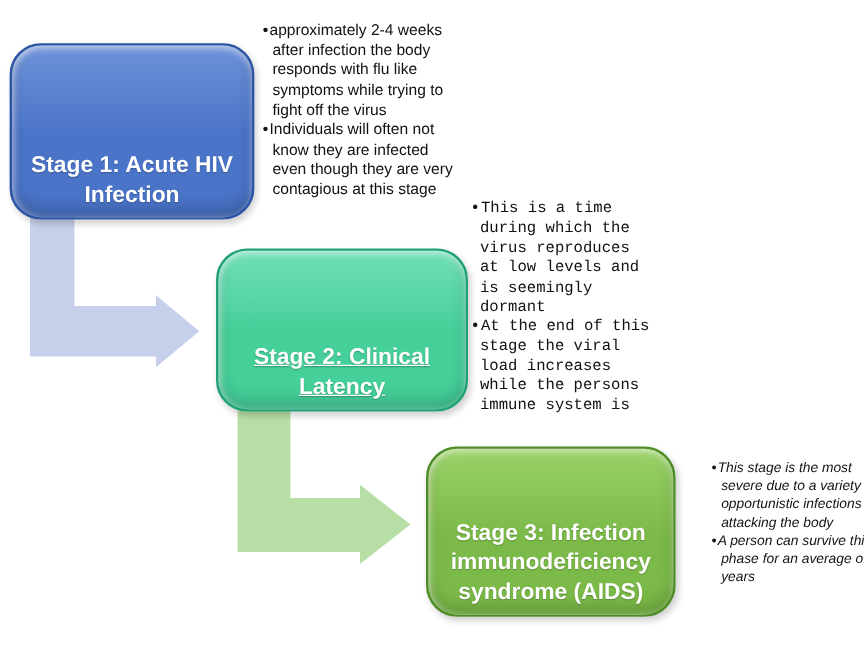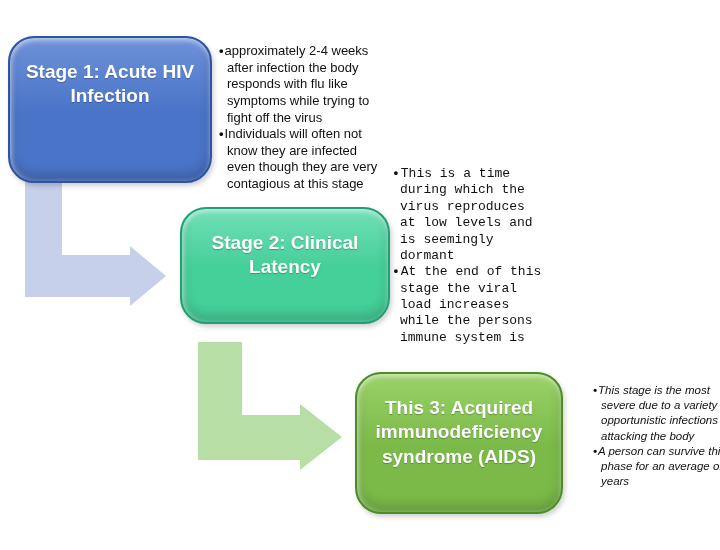--- a/index.html
+++ b/index.html
@@ -15,52 +15,53 @@
     background: var(--background, #ffffff);
   }
   .arrows-layer {
     position: absolute; left: 0; top: 0;
     width: 720px; height: 550px;
   }
   .stage {
     position: absolute;
     box-sizing: border-box;
     border-radius: 26px;
-    display: flex; align-items: flex-start; justify-content: center;
+    display: flex; align-items: flex-end; justify-content: center;
     text-align: center;
     color: var(--title-text, #ffffff);
     font-weight: bold;
     font-size: 19px;
     line-height: 1.28;
-    padding: 22px 8px;
+    padding: 6px 8px;
     text-shadow: 0 1px 1px rgba(0,0,0,0.25);
   }
   .stage1 {
     left: 8px; top: 36px; width: 204px; height: 147px;
     background: linear-gradient(to bottom,
       var(--stage1-fill-light, #6e92d9) 0%,
       var(--stage1-fill, #4a74c8) 52%,
       var(--stage1-fill, #4a74c8) 100%);
     border: 2px solid var(--stage1-border, #2e55a3);
     box-shadow: inset 0 3px 5px rgba(255,255,255,0.45),
                 inset 3px 0 5px rgba(255,255,255,0.25),
                 inset 0 -7px 12px rgba(0,0,0,0.20),
                 2px 3px 5px rgba(0,0,0,0.18);
   }
   .stage2 {
-    left: 180px; top: 207px; width: 210px; height: 117px;
+    left: 180px; top: 207px; width: 210px; height: 136px;
     background: linear-gradient(to bottom,
       var(--stage2-fill-light, #71dfb6) 0%,
       var(--stage2-fill, #45cf99) 52%,
       var(--stage2-fill, #45cf99) 100%);
     border: 2px solid var(--stage2-border, #21a077);
     box-shadow: inset 0 3px 5px rgba(255,255,255,0.45),
                 inset 3px 0 5px rgba(255,255,255,0.25),
                 inset 0 -7px 12px rgba(0,0,0,0.18),
                 2px 3px 5px rgba(0,0,0,0.18);
+    text-decoration: underline;
   }
   .stage3 {
     left: 355px; top: 372px; width: 208px; height: 142px;
     background: linear-gradient(to bottom,
       var(--stage3-fill-light, #9ad268) 0%,
       var(--stage3-fill, #7bba48) 52%,
       var(--stage3-fill, #7bba48) 100%);
     border: 2px solid var(--stage3-border, #4e8c28);
     box-shadow: inset 0 3px 5px rgba(255,255,255,0.45),
                 inset 3px 0 5px rgba(255,255,255,0.25),
@@ -76,21 +77,21 @@
   .bullets li {
     padding-left: 8px;
     text-indent: -8px;
     margin: 0;
   }
   .bullets li::before {
     content: "\2022";
     font-weight: bold;
     margin-right: 1px;
   }
-  .col1 { left: 219px; top: 17px;  width: 165px; font-size: 13px;   line-height: 1.28; margin-top: 26px; }
+  .col1 { left: 219px; top: 17px;  width: 165px; font-size: 13px;   line-height: 1.28; }
   .col2 { left: 392px; top: 166px; width: 155px; font-size: 13px;   line-height: 1.26; font-family: Liberation Mono, monospace; }
   .col3 { left: 593px; top: 383px; width: 150px; font-size: 11.5px; line-height: 1.32; font-style: italic; }
 </style>
 </head>
 <body>
 
 <div class="canvas">
 
   <svg class="arrows-layer" viewBox="0 0 720 550" xmlns="http://www.w3.org/2000/svg">
     <polygon points="25,180 62,180 62,255 130,255 130,246 166,276 130,306 130,297 25,297" fill="#c7d0eb"></polygon>
@@ -99,21 +100,21 @@
 
   <div class="stage stage1">
     <span>Stage 1: Acute HIV Infection</span>
   </div>
 
   <div class="stage stage2">
     <span>Stage 2: Clinical Latency</span>
   </div>
 
   <div class="stage stage3">
-    <span>This 3: Acquired immunodeficiency syndrome (AIDS)</span>
+    <span>Stage 3: Infection immunodeficiency syndrome (AIDS)</span>
   </div>
 
   <ul class="bullets col1">
     <li>approximately 2-4 weeks after infection the body responds with flu like symptoms while trying to fight off the virus</li>
     <li>Individuals will often not know they are infected even though they are very contagious at this stage</li>
   </ul>
 
   <ul class="bullets col2">
     <li>This is a time during which the virus reproduces at low levels and is seemingly dormant</li>
     <li>At the end of this stage the viral load increases while the persons immune system is</li>

